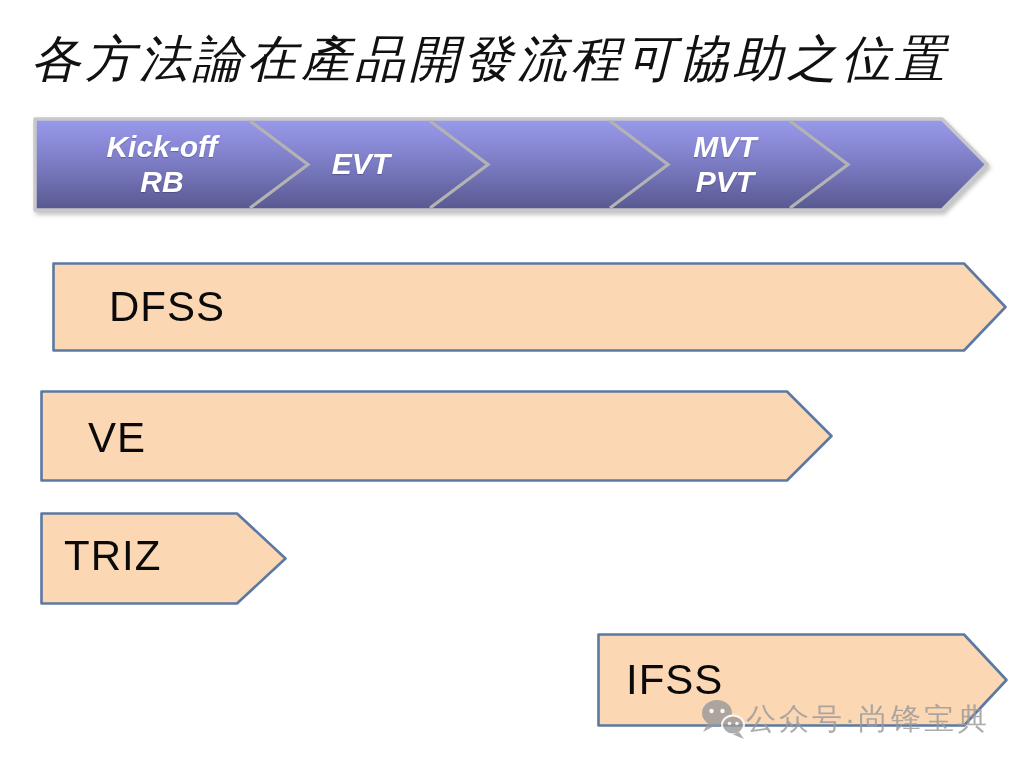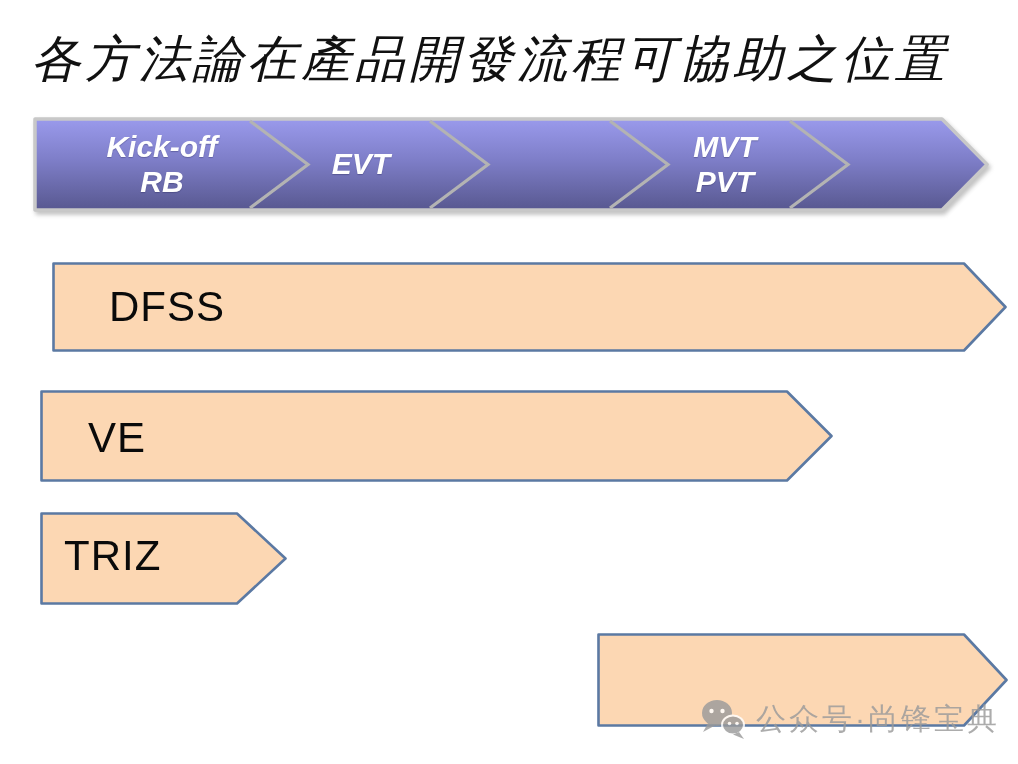--- a/index.html
+++ b/index.html
@@ -69,21 +69,20 @@
     letter-spacing: 1px;
   }
 
   
   .watermark {
     position: absolute;
     left: 700px;
     top: 698px;
     display: flex;
     align-items: center;
-    gap: 10px;
     opacity: 0.82;
     pointer-events: none;
   }
   .watermark-text {
     font-size: 30px;
     letter-spacing: 3px;
     color: #9b9b9b;
     white-space: nowrap;
   }
 </style>
@@ -146,20 +145,21 @@
     <svg width="247" height="93" viewBox="0 0 247 93">
       <polygon points="1.5,1.5 197,1.5 245.5,46.5 197,91.5 1.5,91.5" fill="#fcd7b3" stroke="#5b79a3" stroke-width="2.6" stroke-linejoin="round"></polygon>
     </svg>
     <div class="mbar-label" style="left:24px">TRIZ</div>
   </div>
 
   <div class="mbar" style="left:597px; top:633px; width:411px; height:94px;">
     <svg width="411" height="94" viewBox="0 0 411 94">
       <polygon points="1.5,1.5 367,1.5 409.5,47 367,92.5 1.5,92.5" fill="#fcd7b3" stroke="#5b79a3" stroke-width="2.6" stroke-linejoin="round"></polygon>
     </svg>
+    <div class="mbar-label" style="left:29px">IFSS</div>
   </div>
 
   <div class="watermark">
     <svg width="46" height="42" viewBox="0 0 46 42">
       <g fill="#9b9b9b">
         <ellipse cx="17" cy="15" rx="15" ry="13"></ellipse>
         <polygon points="8,25 3,34 16,27"></polygon>
       </g>
       <circle cx="11.5" cy="13" r="2.2" fill="#ffffff"></circle>
       <circle cx="22.5" cy="13" r="2.2" fill="#ffffff"></circle>

